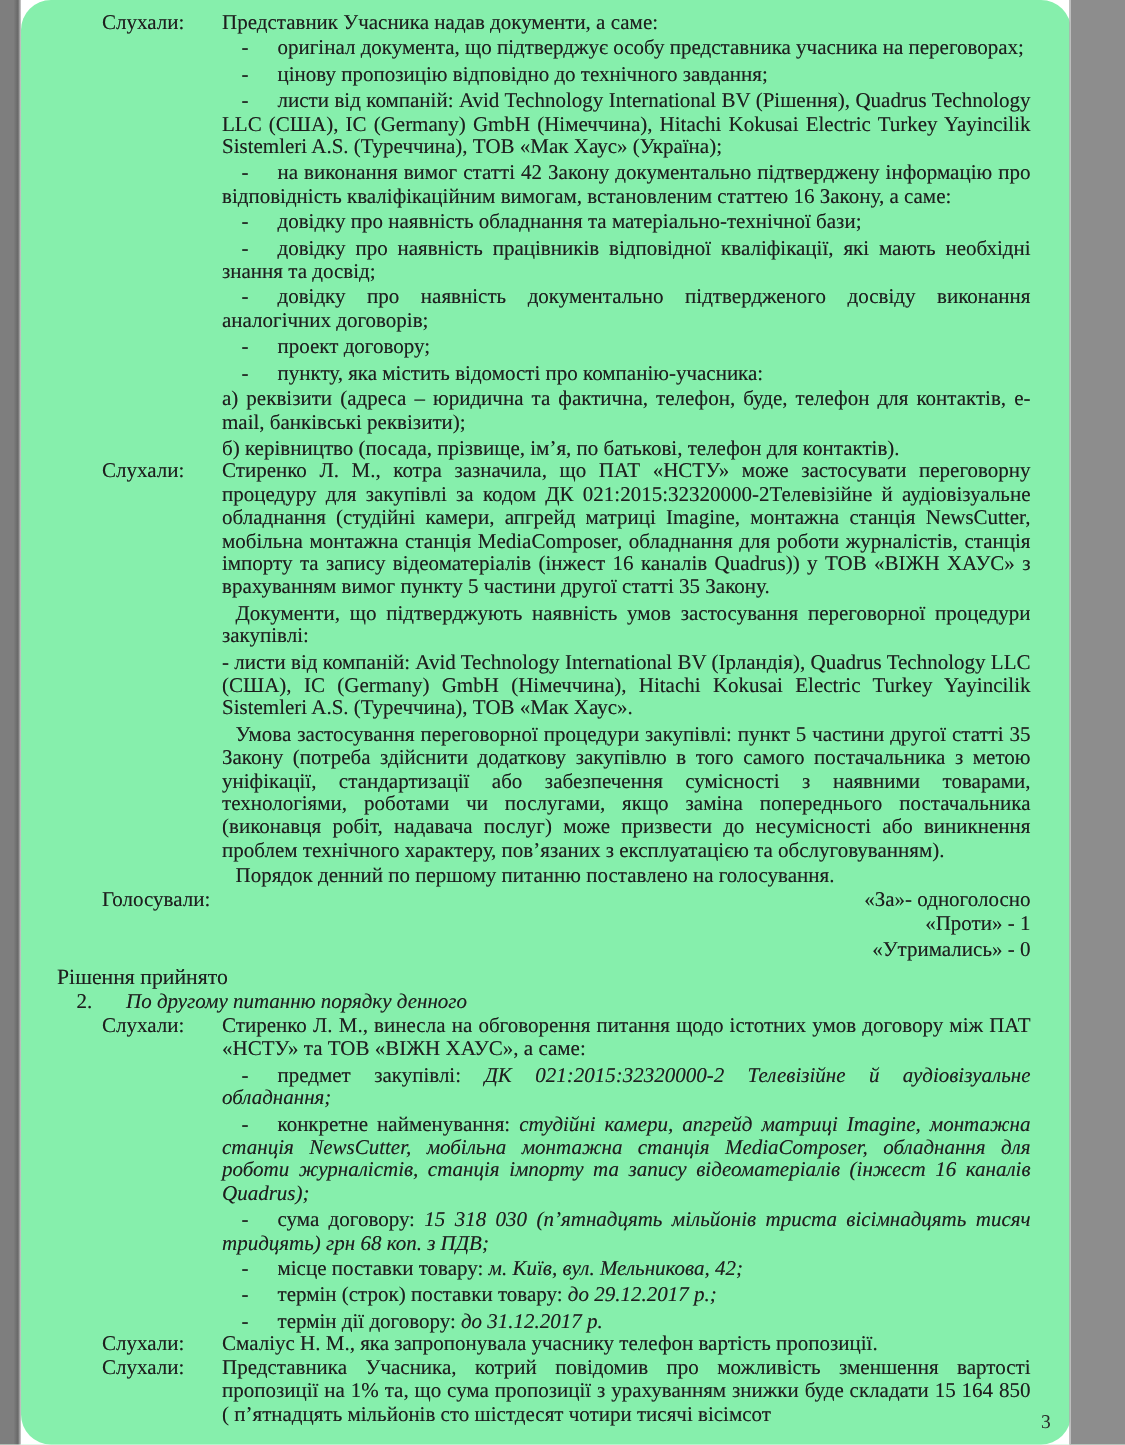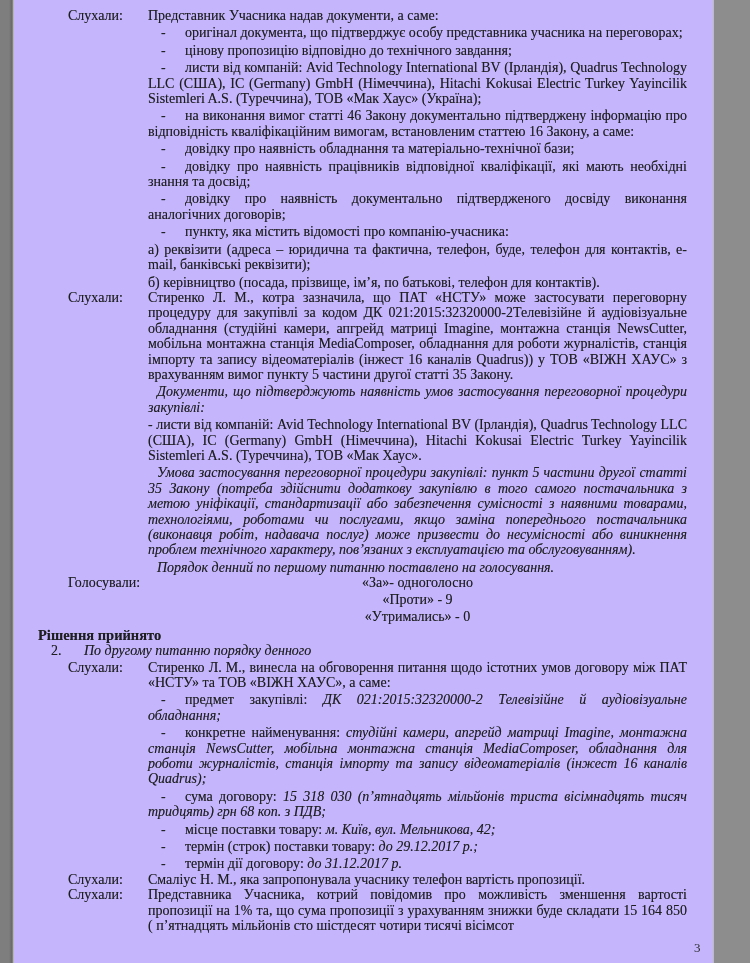--- a/index.html
+++ b/index.html
@@ -13,43 +13,44 @@
     position: absolute; left: 0; top: 0; bottom: 0; width: 14px;
     background: linear-gradient(to right, #7e7e7e 0, #7e7e7e 9px, #686868 12px, #cfcfcf 14px);
   }
   .scan-edge-right {
     position: absolute; right: 0; top: 0; bottom: 0; width: 36px;
     background: #8d8d8d;
     border-left: 1px solid #bdbdbd;
   }
   .doc {
     position: absolute; left: 14px; top: 0; bottom: 0; right: 36px;
-    background: #c4b5fd;
+    background: #86efac;
     padding: 8px 27px 15px 24px;
     box-sizing: border-box;
     color: #1e1e1e;
     font-size: 14px;
     line-height: 15.4px;
     text-shadow: 0 0 0.4px rgba(20,20,20,0.45);
+    border-radius: 20px;
   }
   .block { display: grid; grid-template-columns: 110px 1fr; }
   .block-label {
     padding-left: 30px;
     white-space: nowrap;
   }
   .para { margin: 0; text-align: justify; }
   .para + .para { margin-top: 2px; }
-  .para.vote { text-align: center; line-height: 16.8px; margin-top: 0; }
-  .para.indent { text-indent: 9px; font-style: italic; }
+  .para.vote { text-align: right; line-height: 16.8px; margin-top: 0; }
+  .para.indent { text-indent: 9px; }
   .b-sp { display: inline-block; width: 13px; }
   .b-dash { display: inline-block; width: 24px; }
   .it { font-style: italic; }
   .decision-heading {
     margin: 1px 0 0 0;
-    font-weight: bold;
+    font-weight: normal;
     font-size: 14.5px;
     line-height: 16.5px;
   }
   .numbered {
     display: grid; grid-template-columns: 33px 1fr;
     padding-left: 13px;
     line-height: 16.5px;
   }
   .numbered .num-text { font-style: italic; }
   .page-number {
@@ -64,45 +65,46 @@
 <div class="scan-edge-left"></div>
 
 <main class="doc">
   <div id="doc-blocks">
       <div class="block">
         <div class="block-label">Слухали:</div>
         <div class="block-body">
           <p class="para plain"><span>Представник Учасника надав документи, а саме:</span></p>
           <p class="para bullet"><span class="b-sp"></span><span class="b-dash">-</span><span>оригінал документа, що підтверджує особу представника учасника на переговорах;</span></p>
           <p class="para bullet"><span class="b-sp"></span><span class="b-dash">-</span><span>цінову пропозицію відповідно до технічного завдання;</span></p>
-          <p class="para bullet"><span class="b-sp"></span><span class="b-dash">-</span><span>листи від компаній: Avid Technology International BV (Ірландія), Quadrus Technology LLC (США), IC (Germany) GmbH (Німеччина), Hitachi Kokusai Electric Turkey Yayincilik Sistemleri A.S. (Туреччина), ТОВ «Мак Хаус» (Україна);</span></p>
-          <p class="para bullet"><span class="b-sp"></span><span class="b-dash">-</span><span>на виконання вимог статті 46 Закону документально підтверджену інформацію про відповідність кваліфікаційним вимогам, встановленим статтею 16 Закону, а саме:</span></p>
+          <p class="para bullet"><span class="b-sp"></span><span class="b-dash">-</span><span>листи від компаній: Avid Technology International BV (Рішення), Quadrus Technology LLC (США), IC (Germany) GmbH (Німеччина), Hitachi Kokusai Electric Turkey Yayincilik Sistemleri A.S. (Туреччина), ТОВ «Мак Хаус» (Україна);</span></p>
+          <p class="para bullet"><span class="b-sp"></span><span class="b-dash">-</span><span>на виконання вимог статті 42 Закону документально підтверджену інформацію про відповідність кваліфікаційним вимогам, встановленим статтею 16 Закону, а саме:</span></p>
           <p class="para bullet"><span class="b-sp"></span><span class="b-dash">-</span><span>довідку про наявність обладнання та матеріально-технічної бази;</span></p>
           <p class="para bullet"><span class="b-sp"></span><span class="b-dash">-</span><span>довідку про наявність працівників відповідної кваліфікації, які мають необхідні знання та досвід;</span></p>
           <p class="para bullet"><span class="b-sp"></span><span class="b-dash">-</span><span>довідку про наявність документально підтвердженого досвіду виконання аналогічних договорів;</span></p>
+          <p class="para bullet"><span class="b-sp"></span><span class="b-dash">-</span><span>проект договору;</span></p>
           <p class="para bullet"><span class="b-sp"></span><span class="b-dash">-</span><span>пункту, яка містить відомості про компанію-учасника:</span></p>
           <p class="para plain"><span>а) реквізити (адреса – юридична та фактична, телефон, буде, телефон для контактів, e-mail, банківські реквізити);</span></p>
           <p class="para plain"><span>б) керівництво (посада, прізвище, ім’я, по батькові, телефон для контактів).</span></p>
         </div>
       </div>
       <div class="block">
         <div class="block-label">Слухали:</div>
         <div class="block-body">
           <p class="para plain"><span>Стиренко Л. М., котра зазначила, що ПАТ «НСТУ» може застосувати переговорну процедуру для закупівлі за кодом ДК 021:2015:32320000-2Телевізійне й аудіовізуальне обладнання (студійні камери, апгрейд матриці Imagine, монтажна станція NewsCutter, мобільна монтажна станція MediaComposer, обладнання для роботи журналістів, станція імпорту та запису відеоматеріалів (інжест 16 каналів Quadrus)) у ТОВ «ВІЖН ХАУС» з врахуванням  вимог пункту 5 частини другої статті 35 Закону.</span></p>
           <p class="para indent"><span>Документи, що підтверджують наявність умов застосування переговорної процедури закупівлі:</span></p>
           <p class="para plain"><span>- листи від компаній: Avid Technology International BV (Ірландія), Quadrus Technology LLC (США), IC (Germany) GmbH (Німеччина), Hitachi Kokusai Electric Turkey Yayincilik Sistemleri A.S. (Туреччина), ТОВ «Мак Хаус».</span></p>
           <p class="para indent"><span>Умова застосування переговорної процедури закупівлі: пункт 5 частини другої статті 35 Закону (потреба здійснити додаткову закупівлю в того самого постачальника з метою уніфікації, стандартизації або забезпечення сумісності з наявними товарами, технологіями, роботами чи послугами, якщо заміна попереднього постачальника (виконавця робіт, надавача послуг) може призвести до несумісності або виникнення проблем технічного характеру, пов’язаних з експлуатацією та обслуговуванням).</span></p>
           <p class="para indent"><span>Порядок денний по першому питанню поставлено на голосування.</span></p>
         </div>
       </div>
       <div class="block">
         <div class="block-label">Голосували:</div>
         <div class="block-body">
           <p class="para vote"><span>«За»- одноголосно</span></p>
-          <p class="para vote"><span>«Проти» - 9</span></p>
+          <p class="para vote"><span>«Проти» - 1</span></p>
           <p class="para vote"><span>«Утримались» - 0</span></p>
         </div>
       </div>
       <h3 class="decision-heading">Рішення прийнято</h3>
       <div class="numbered">
         <span class="num">2.</span>
         <span class="num-text">По другому питанню порядку денного</span>
       </div>
       <div class="block">
         <div class="block-label">Слухали:</div>

